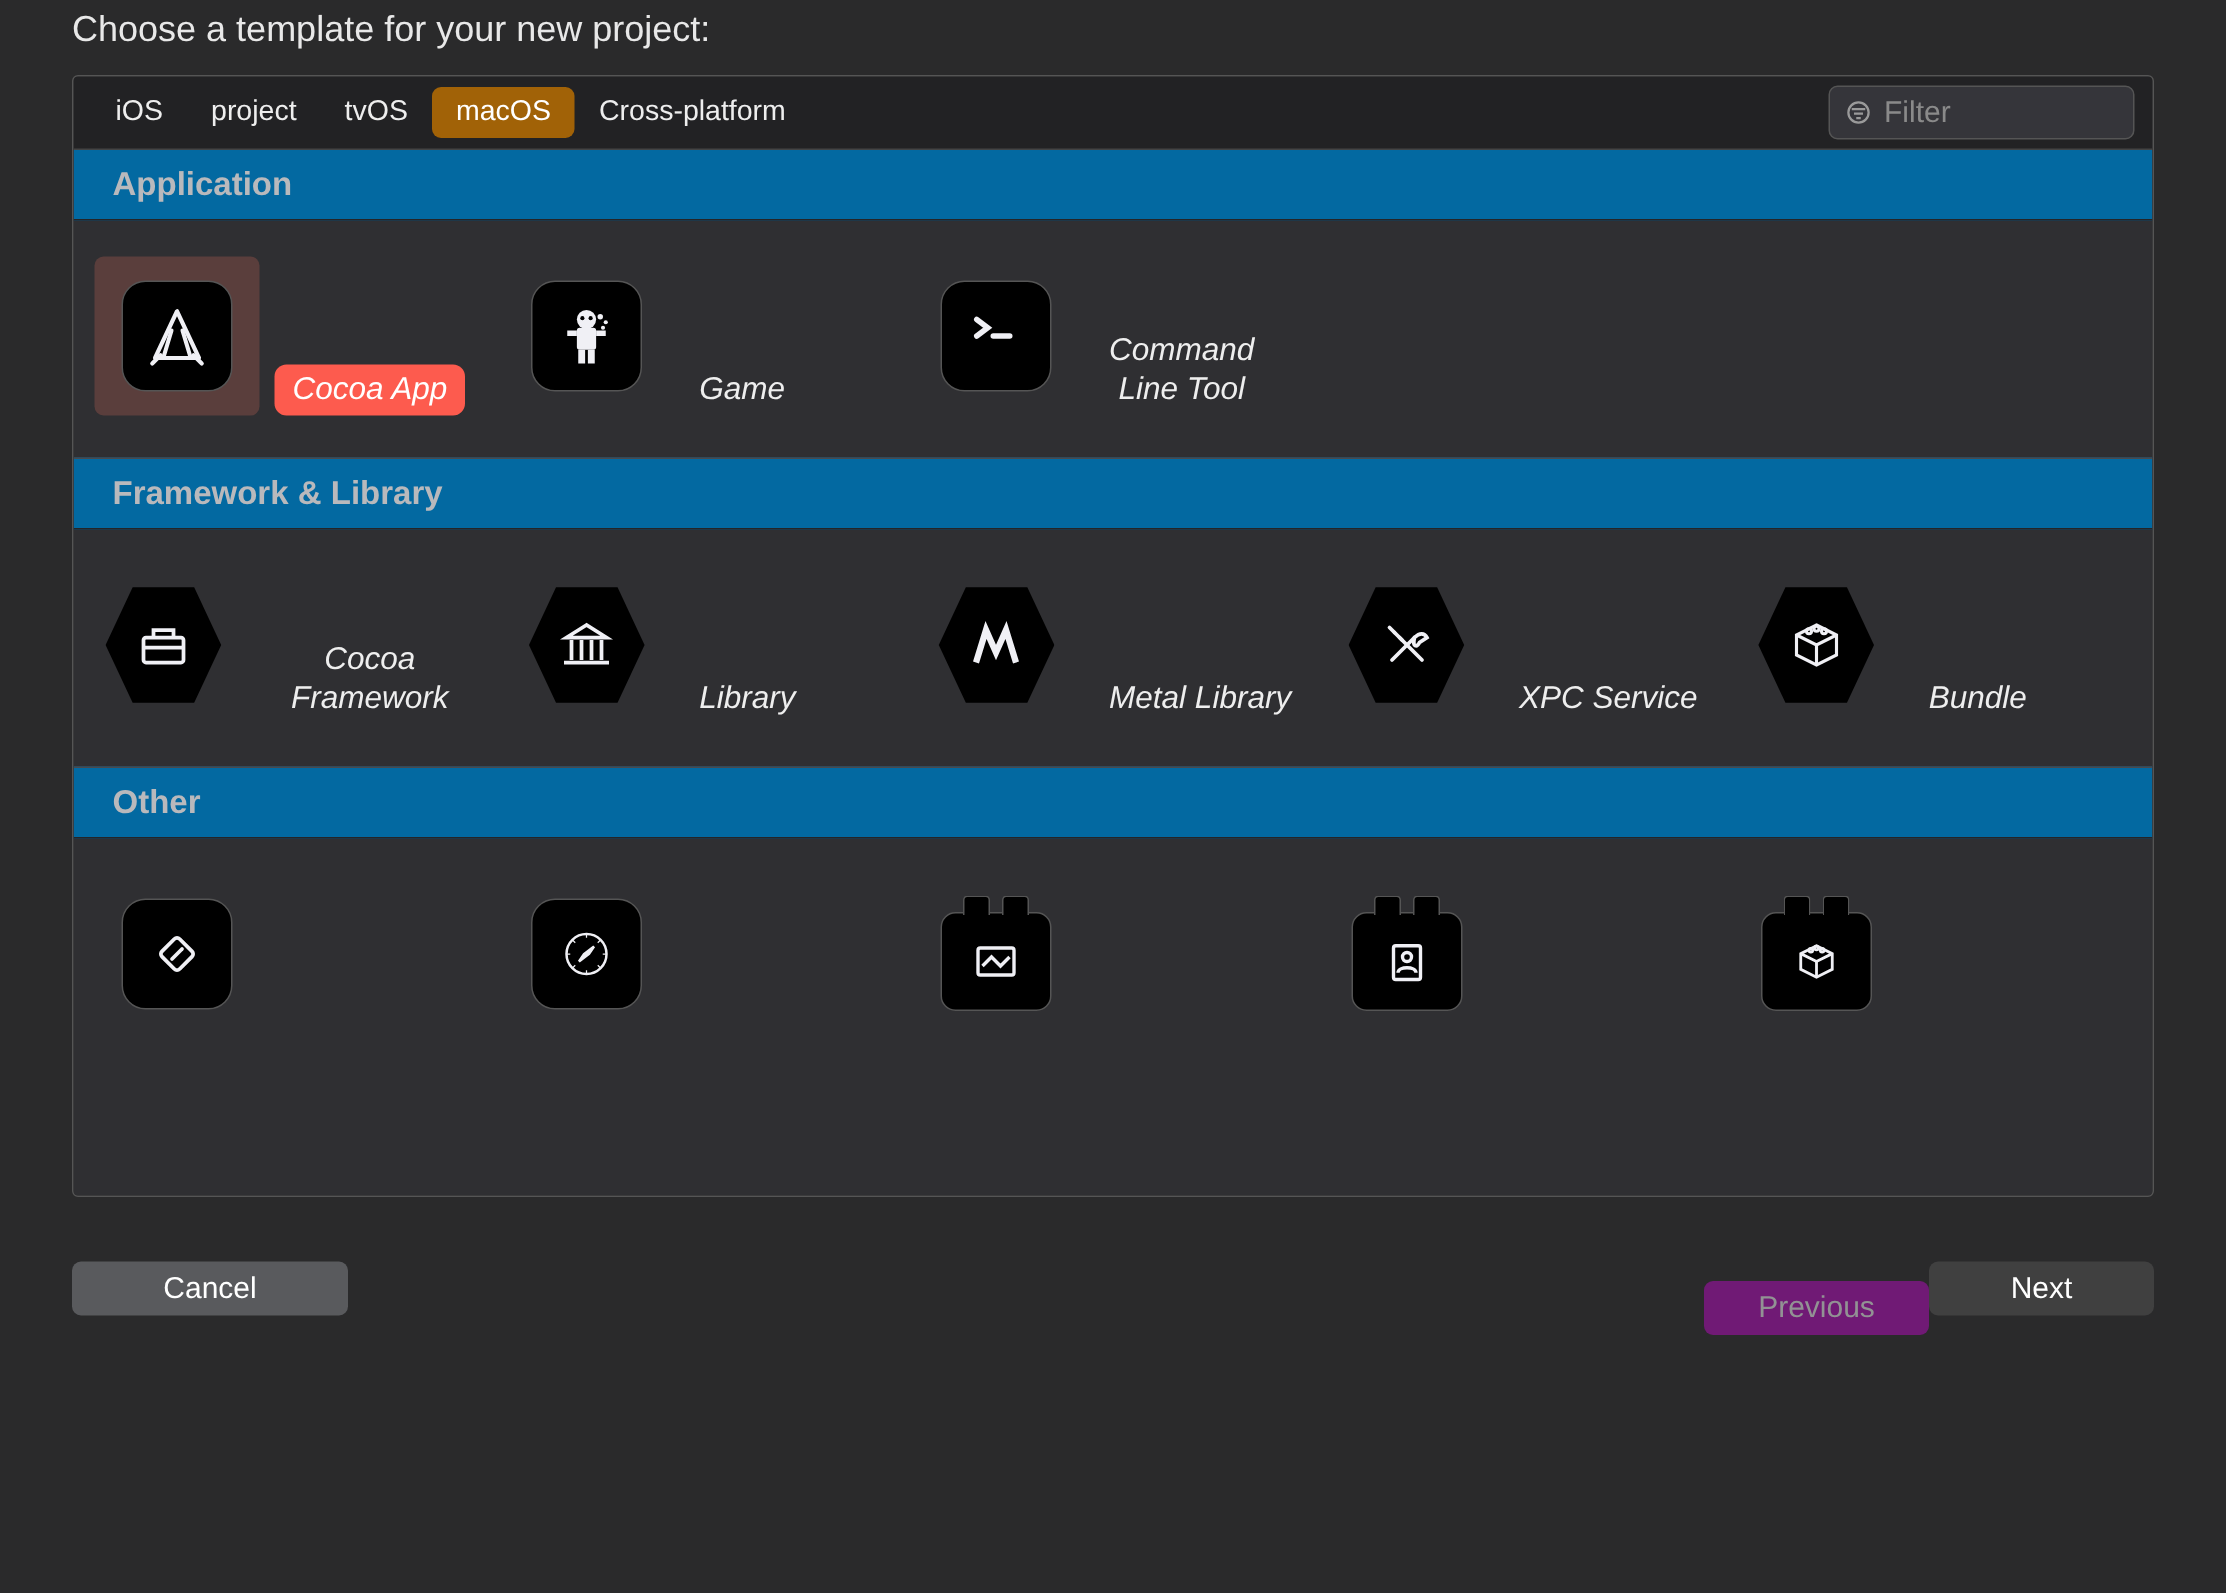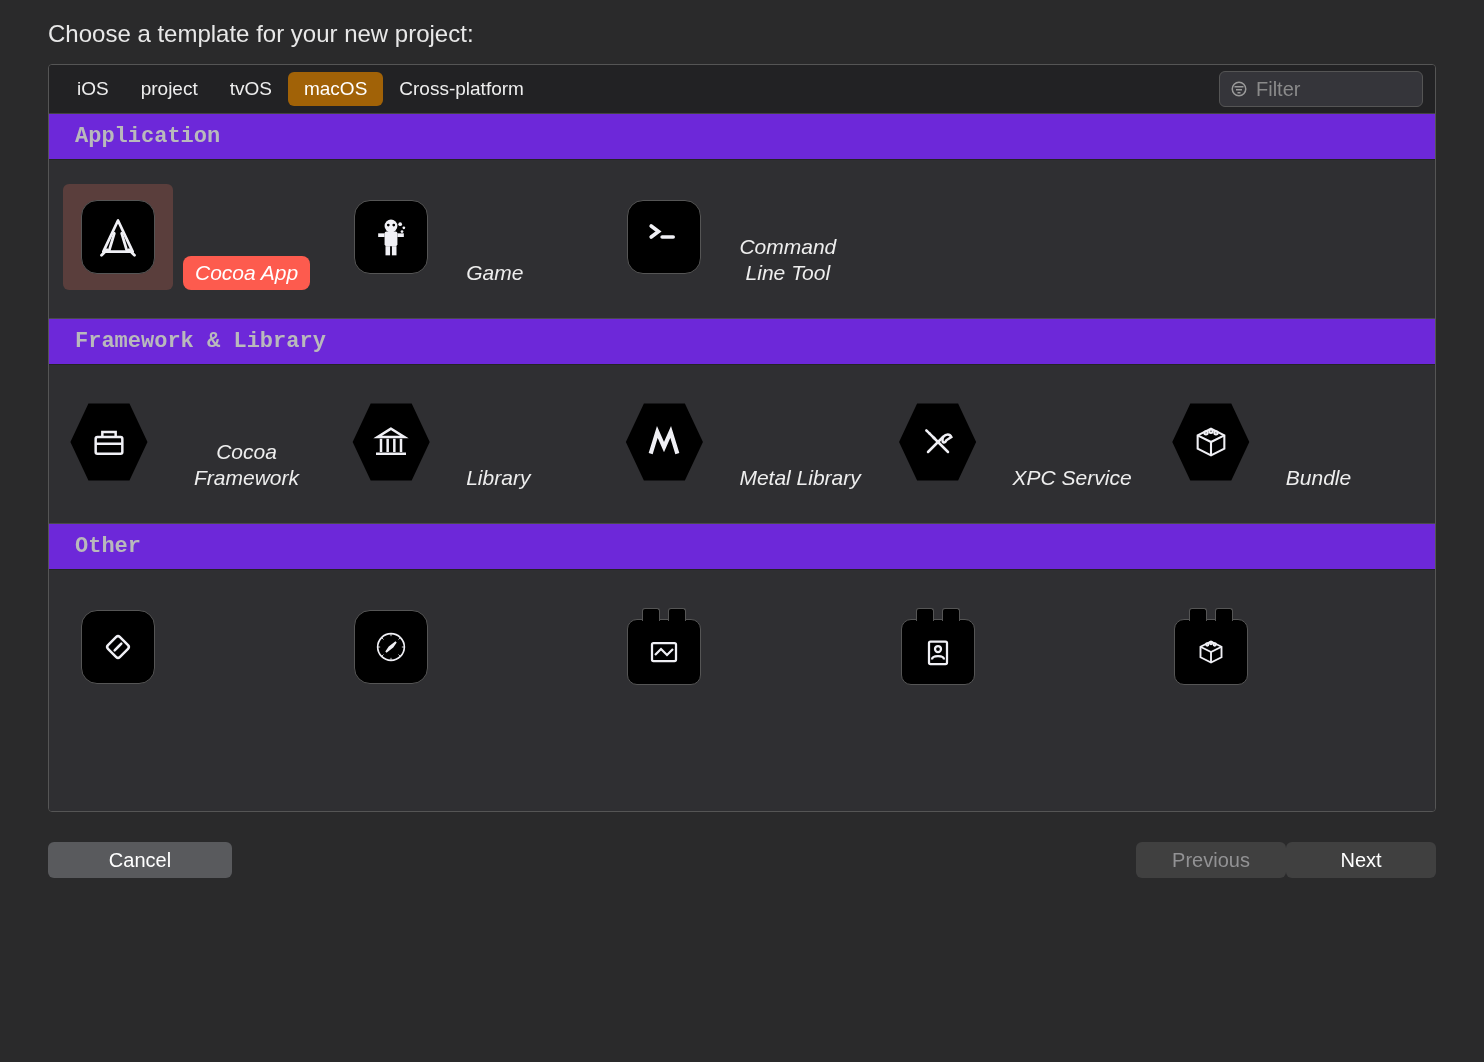--- a/index.html
+++ b/index.html
@@ -9,21 +9,20 @@
     background: #1e1e1e;
     font-family: -apple-system, "Helvetica Neue", Arial, sans-serif;
     color: #ddd;
     overflow: hidden;
   }
   .window {
     position: relative;
     width: 1484px;
     height: 1062px;
     background: #2a2a2b;
-    padding-top: 14px;
   }
   .heading {
     font-size: 24px;
     color: #e8e8e8;
     padding: 6px 40px 16px 48px;
     font-weight: 400;
   }
   .panel {
     margin: 0 48px;
     border: 1px solid #555;
@@ -81,28 +80,27 @@
     width: 100%;
   }
   .filterbox input::placeholder { color: #8a8a8a; }
 
   .scrollarea {
     flex: 1;
     overflow-y: hidden;
     background: #2f2f32;
   }
   .section-header {
-    background: #6d28d9;
+    background: #0369a1;
     color: #b9b9bc;
     font-size: 22px;
     font-weight: 600;
     padding: 10px 26px;
     border-top: 1px solid #4a4a4d;
     border-bottom: 1px solid #252527;
-    font-family: Liberation Mono, monospace;
   }
   .section-header:first-child { border-top: none; }
   .grid {
     display: grid;
     grid-template-columns: repeat(5, 1fr);
     padding: 14px 10px 22px 10px;
   }
   .item {
     display: flex;
     flex-direction: row;
@@ -191,23 +189,24 @@
     cursor: pointer;
     user-select: none;
     border: none;
   }
   .btn.cancel {
     background: #595a5d;
     color: #fff;
     width: 184px;
   }
   .btn.prev {
-    background: #404040;
+    background: #701a75;
     color: #929294;
     width: 142px;
+    margin-top: 26px;
   }
   .btn.next {
     background: #404040;
     color: #fff;
     width: 142px;
   }
   .btn.prev { cursor: default; }
   .footer-row .spacer { flex:1; }
 </style>
 </head>

